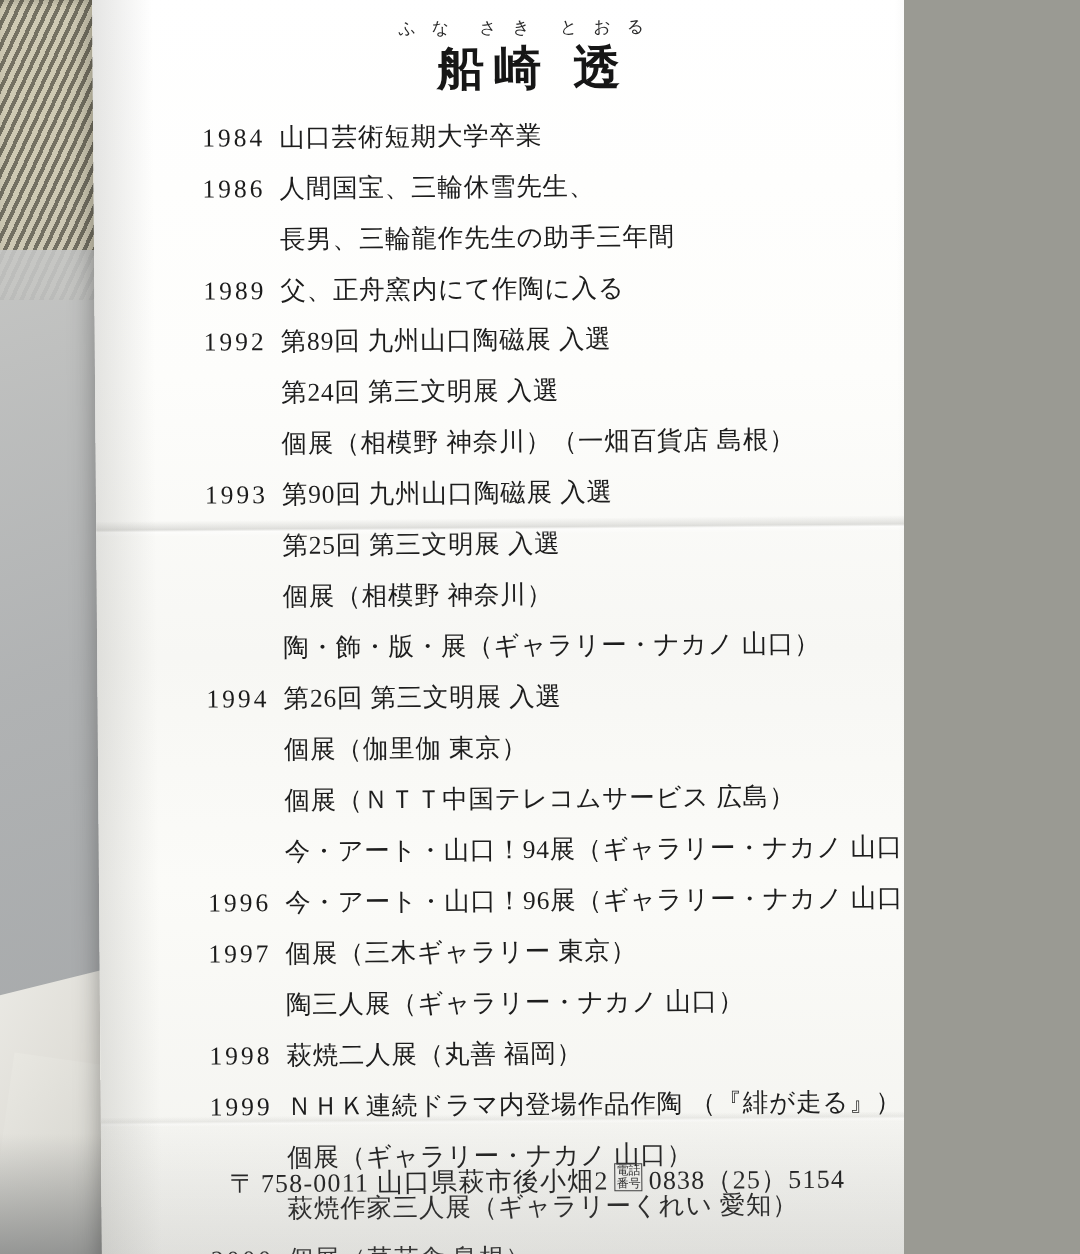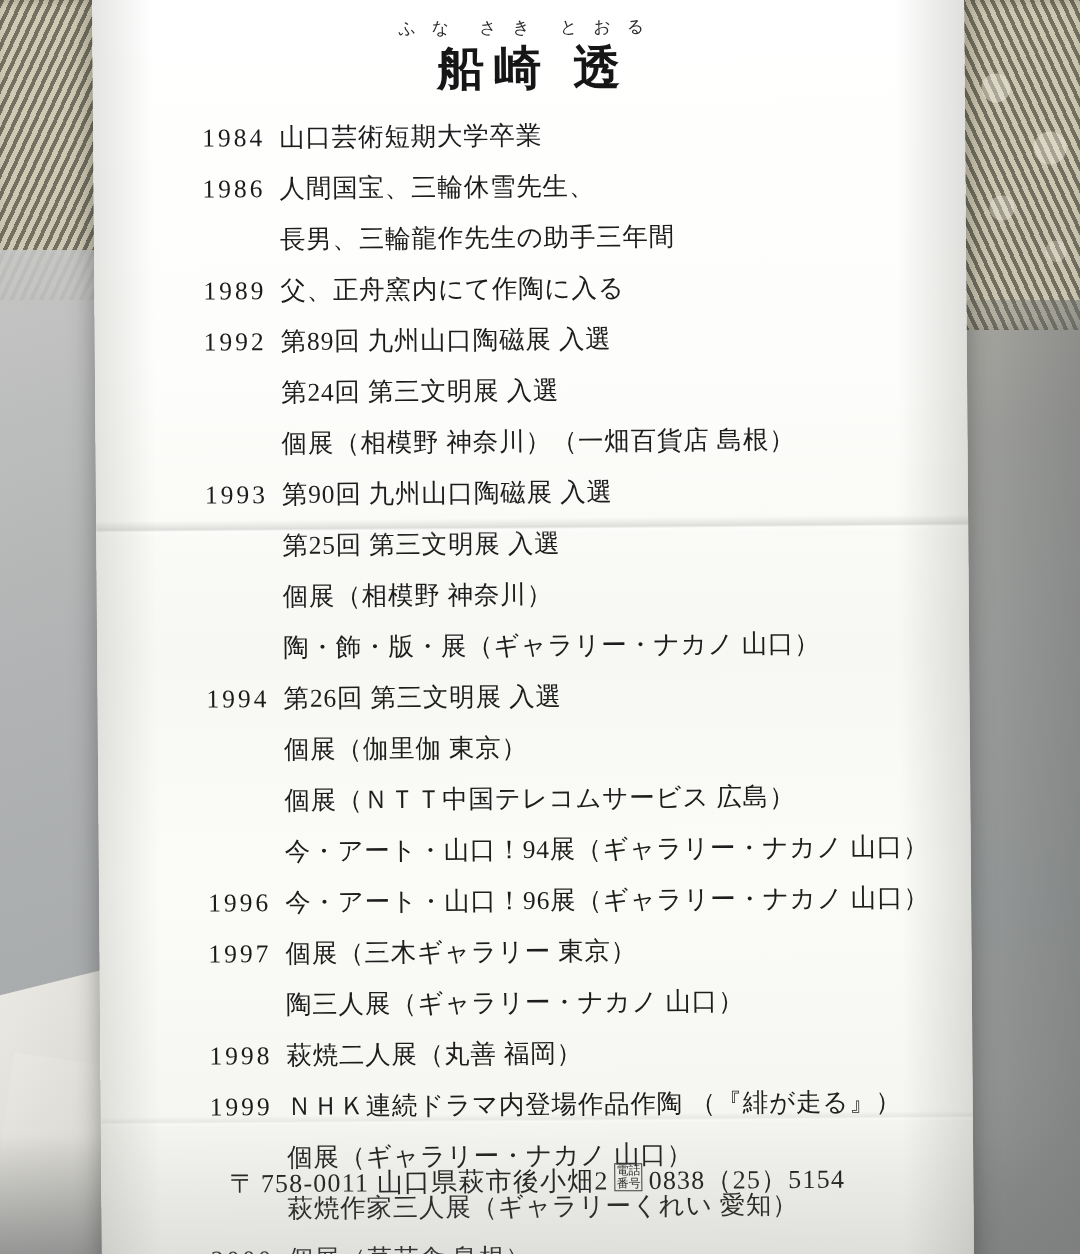--- a/index.html
+++ b/index.html
@@ -9,21 +9,21 @@
   body {
     width: 1080px;
     height: 1254px;
     overflow: hidden;
     font-family: "Liberation Serif", "DejaVu Serif", serif;
     background: #9a9a93;
   }
 
   #scene {
     position: relative;
-    width: 1080px;
+    width: 904px;
     height: 1254px;
     overflow: hidden;
   }
 
   
   .bg-base {
     position: absolute;
     inset: 0;
     background:
       linear-gradient(180deg, #d9d4bd 0%, #cfc9b0 9%, #b9b7ae 20%, #a9aaa6 34%,

